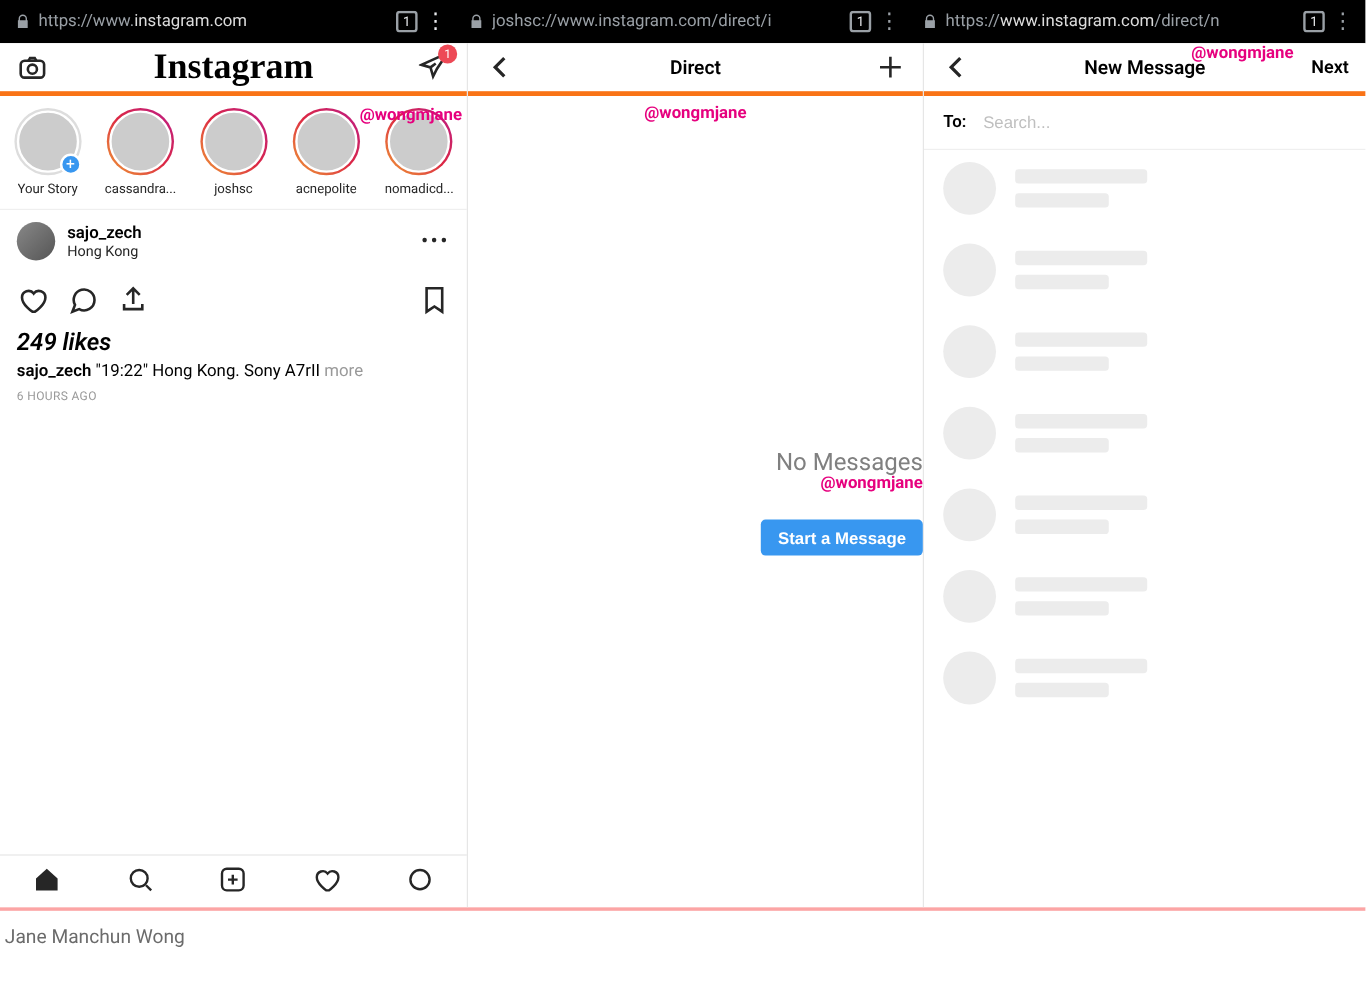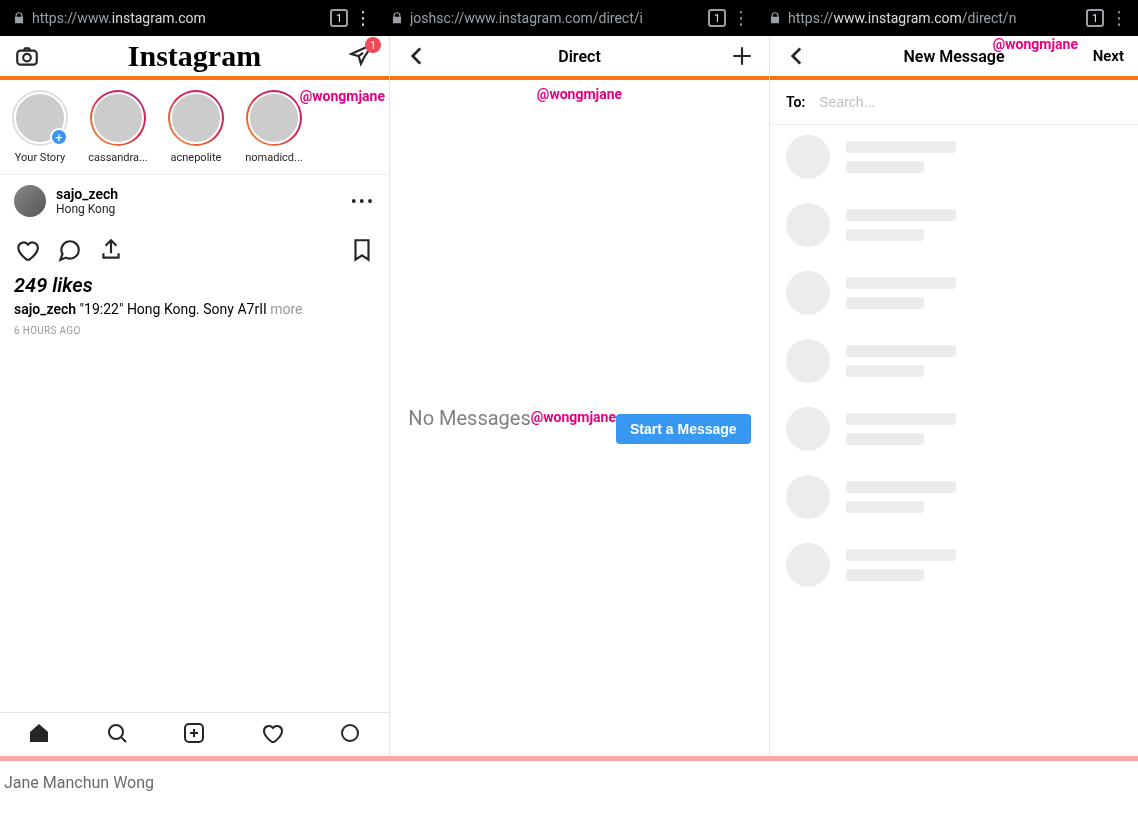--- a/index.html
+++ b/index.html
@@ -56,37 +56,37 @@
   .caption .uname { font-weight: 600; }
   .caption .more { color: #999; }
   .timestamp { padding: 4px 14px; font-size: 10px; color: #999; letter-spacing: 0.3px; }
 
   .bottom-nav { margin-top: auto; border-top: 1px solid #e6e6e6; height: 44px; display: flex; align-items: center; justify-content: space-around; }
   .bottom-nav svg { width: 24px; height: 24px; }
 
   .dm-badge { position: absolute; top: -4px; right: -6px; width: 16px; height: 16px; border-radius: 50%; background: #ed4956; color: #fff; font-size: 10px; display: flex; align-items: center; justify-content: center; }
   .dm-wrap { position: relative; }
 
-  .direct-body { flex: 1; display: flex; flex-direction: row; align-items: center; justify-content: center; position: relative; }
+  .direct-body { flex: 1; display: flex; flex-direction: column; align-items: flex-end; justify-content: center; position: relative; }
   .nomsg { font-size: 20px; color: #808080; }
   .startbtn { margin-top: 22px; background: #3897f0; color: #fff; border: none; border-radius: 4px; padding: 7px 14px; font-weight: 600; font-size: 14px; }
 
   .to-row { display: flex; align-items: center; padding: 14px 16px; border-bottom: 1px solid #efefef; gap: 14px; }
   .to-row .lbl { font-weight: 600; font-size: 14px; }
   .to-row input { border: none; outline: none; font-size: 14px; flex: 1; color: #262626; }
   .to-row input::placeholder { color: #bfbfbf; }
 
   .suggestions { padding: 10px 16px; display: flex; flex-direction: column; gap: 24px; }
   .sugg { display: flex; align-items: center; gap: 16px; }
   .sugg .sa { width: 44px; height: 44px; border-radius: 50%; background: #ececec; }
   .sugg .bars { display: flex; flex-direction: column; gap: 8px; }
   .sugg .bar1 { width: 110px; height: 12px; background: #ececec; border-radius: 3px; }
   .sugg .bar2 { width: 78px; height: 12px; background: #ececec; border-radius: 3px; }
 
-  .footer { padding: 12px 4px; border-top: 5px solid #fca5a5; color: #6b6b6b; font-size: 16px; }
+  .footer { padding: 12px 4px; border-top: 3px solid #fca5a5; color: #6b6b6b; font-size: 16px; }
 </style>
 </head>
 <body>
 
 <div class="browser-bar">
   <div class="tab active">
     <span class="lock">
       <svg viewBox="0 0 24 24" fill="#9aa0a6">
           <path d="M6 10V8a6 6 0 1112 0v2h1v11H5V10h1zm2 0h8V8a4 4 0 10-8 0v2z"></path>
         </svg>
@@ -147,20 +147,27 @@
       <div class="plus-badge">+</div>
     </div>
     <span class="label">Your Story</span>
         </div>
         <div class="story">
           <div class="ring unseen">
       <div class="avatar"></div>
 
     </div>
     <span class="label">cassandra...</span>
+        </div>
+        <div class="story">
+          <div class="ring unseen">
+      <div class="avatar"></div>
+
+    </div>
+    <span class="label">joshsc</span>
         </div>
         <div class="story">
           <div class="ring unseen">
       <div class="avatar"></div>
 
     </div>
     <span class="label">acnepolite</span>
         </div>
         <div class="story">
           <div class="ring unseen">

